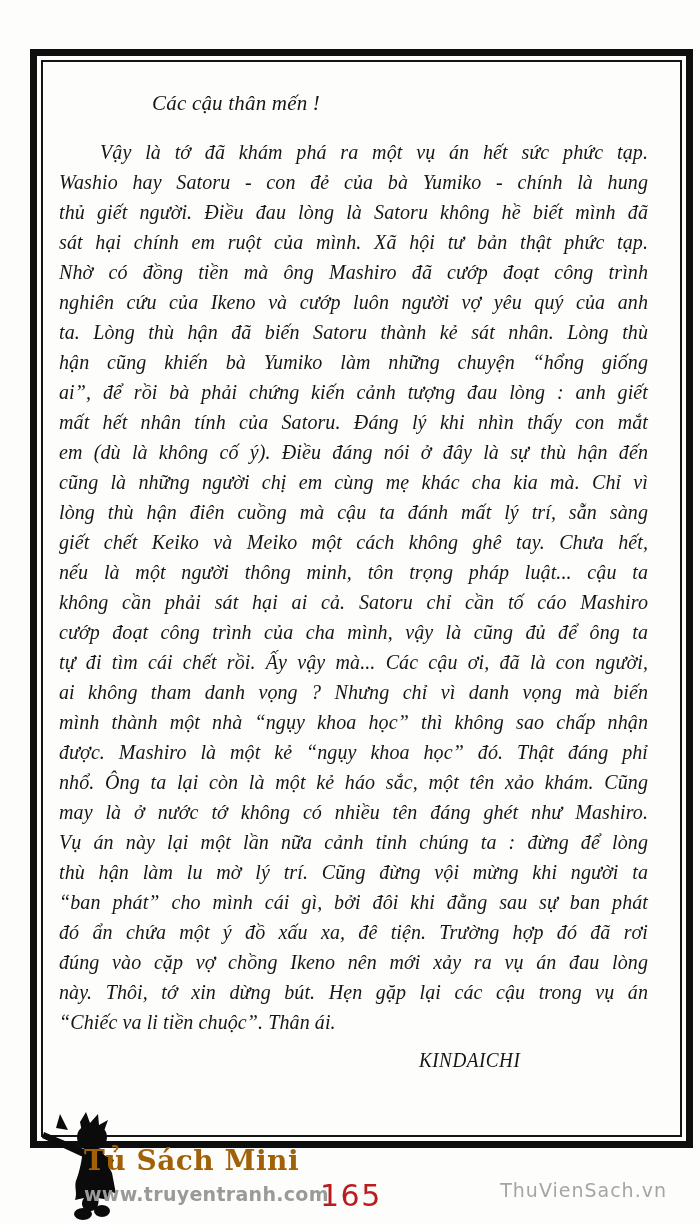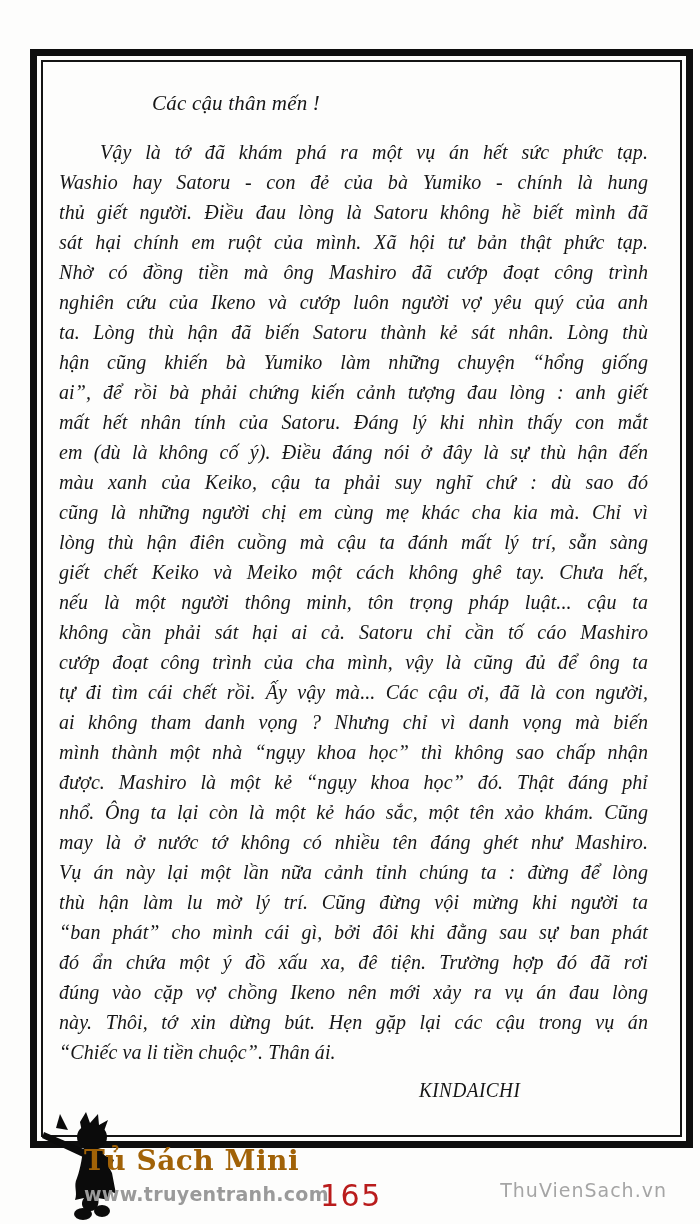--- a/index.html
+++ b/index.html
@@ -107,21 +107,20 @@
       <div class="line">Washio hay Satoru - con đẻ của bà Yumiko - chính là hung</div>
       <div class="line">thủ giết người. Điều đau lòng là Satoru không hề biết mình đã</div>
       <div class="line">sát hại chính em ruột của mình. Xã hội tư bản thật phức tạp.</div>
       <div class="line">Nhờ có đồng tiền mà ông Mashiro đã cướp đoạt công trình</div>
       <div class="line">nghiên cứu của Ikeno và cướp luôn người vợ yêu quý của anh</div>
       <div class="line">ta. Lòng thù hận đã biến Satoru thành kẻ sát nhân. Lòng thù</div>
       <div class="line">hận cũng khiến bà Yumiko làm những chuyện “hổng giống</div>
       <div class="line">ai”, để rồi bà phải chứng kiến cảnh tượng đau lòng : anh giết</div>
       <div class="line">mất hết nhân tính của Satoru. Đáng lý khi nhìn thấy con mắt</div>
       <div class="line">em (dù là không cố ý). Điều đáng nói ở đây là sự thù hận đến</div>
-      <div class="line">màu xanh của Keiko, cậu ta phải suy nghĩ chứ : dù sao đó</div>
       <div class="line">cũng là những người chị em cùng mẹ khác cha kia mà. Chỉ vì</div>
       <div class="line">lòng thù hận điên cuồng mà cậu ta đánh mất lý trí, sẵn sàng</div>
       <div class="line">giết chết Keiko và Meiko một cách không ghê tay. Chưa hết,</div>
       <div class="line">nếu là một người thông minh, tôn trọng pháp luật... cậu ta</div>
       <div class="line">không cần phải sát hại ai cả. Satoru chỉ cần tố cáo Mashiro</div>
       <div class="line">cướp đoạt công trình của cha mình, vậy là cũng đủ để ông ta</div>
       <div class="line">tự đi tìm cái chết rồi. Ấy vậy mà... Các cậu ơi, đã là con người,</div>
       <div class="line">ai không tham danh vọng ? Nhưng chỉ vì danh vọng mà biến</div>
       <div class="line">mình thành một nhà “ngụy khoa học” thì không sao chấp nhận</div>
       <div class="line">được. Mashiro là một kẻ “ngụy khoa học” đó. Thật đáng phỉ</div>

